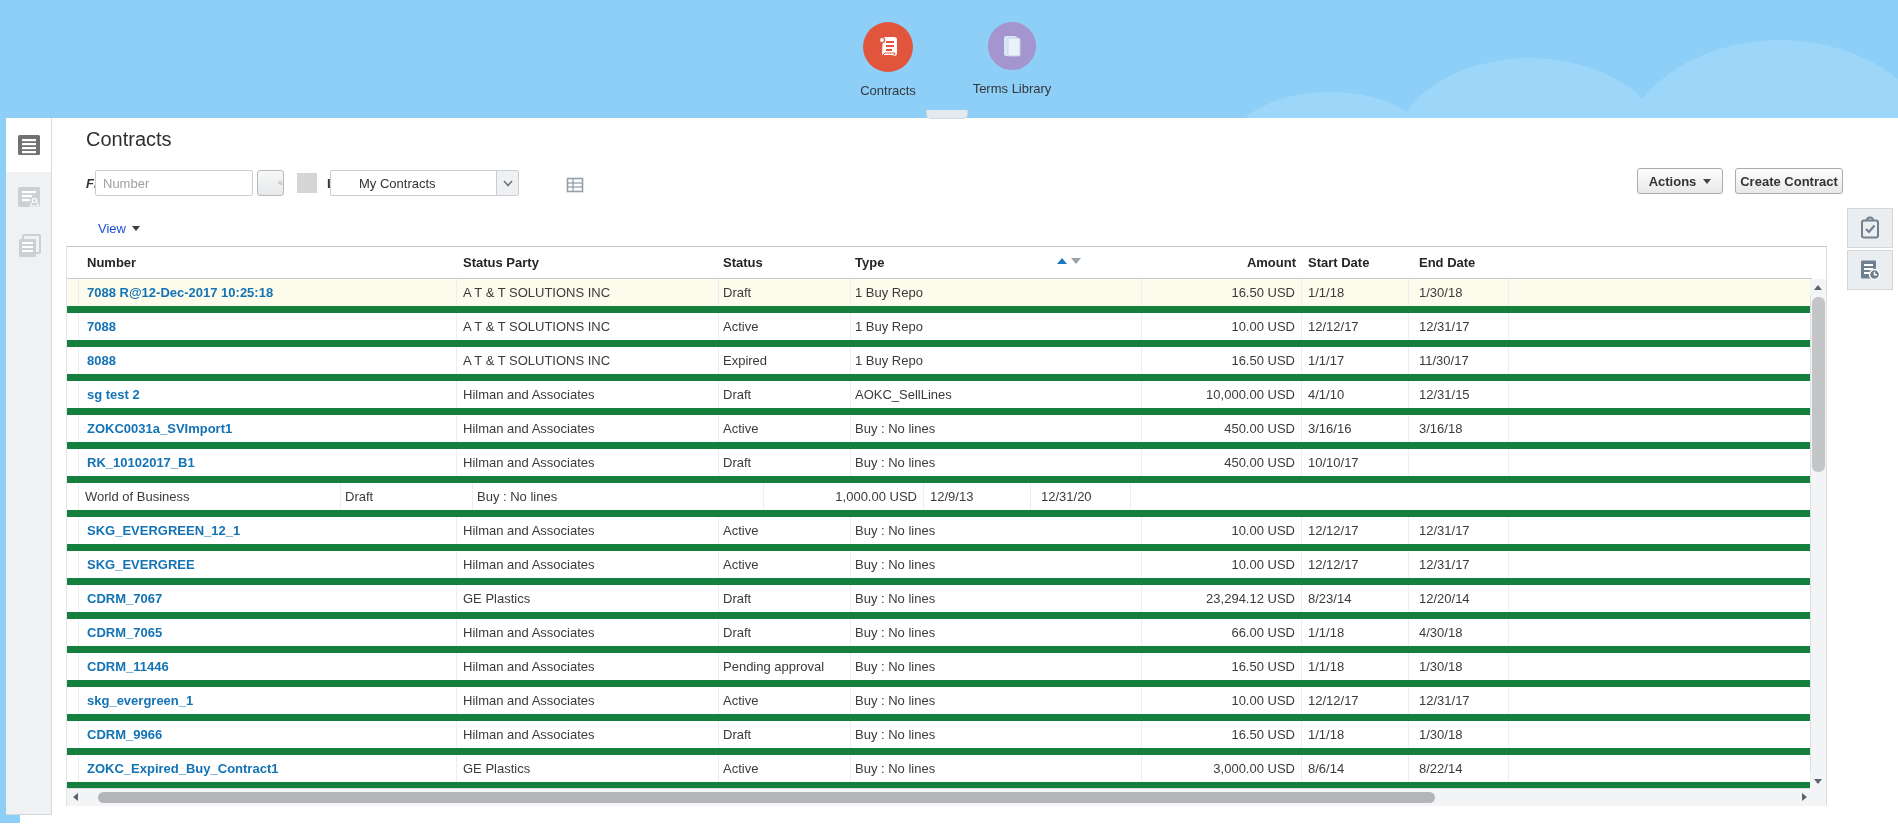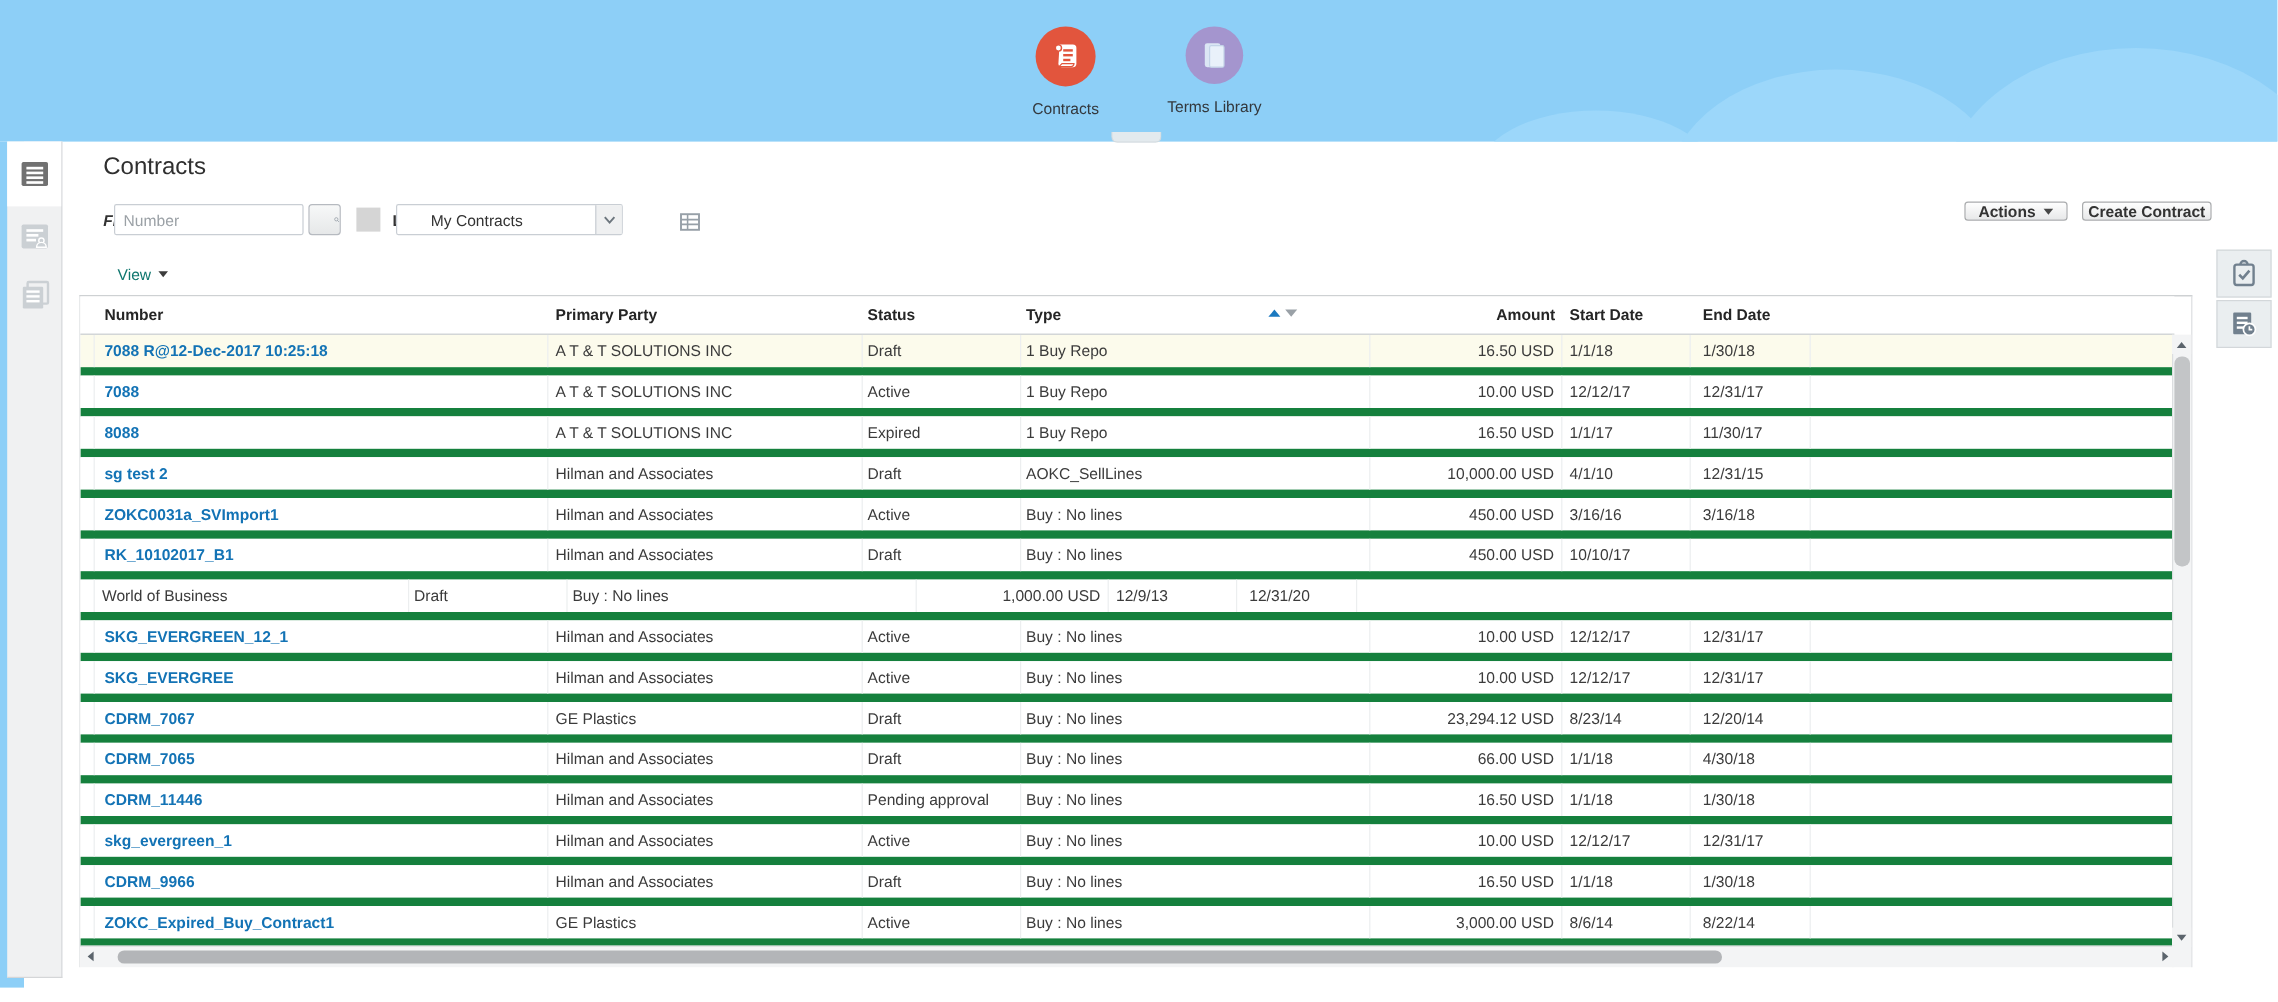--- a/index.html
+++ b/index.html
@@ -40,36 +40,36 @@
                 display:flex; align-items:center; justify-content:center; cursor:pointer; }
   #group-divider { left:297px; top:173px; width:1px; height:20px; background:#d5d5d5; }
   #list-label { left:307px; top:176px; }
   #list-select { left:330px; top:170px; width:189px; height:26px; border:1px solid #c9ced4;
                  border-radius:2px; background:#fff; display:flex; align-items:center; cursor:pointer;gap:38px; }
   #list-select .val { flex:1; font-size:13px; color:#333; padding-left:8px; }
   #list-select .arrow-seg { width:22px; height:24px; background:#eff0f1; border-left:1px solid #c9ced4;
                  display:flex; align-items:center; justify-content:center; }
   #qbe-icon { left:546px; top:176px; width:18px; height:18px; }
 
-  .btn { position:absolute; top:168px; height:16px; border:1px solid #a9abad; border-radius:3px;
+  .btn { position:absolute; top:168px; height:26px; border:1px solid #a9abad; border-radius:3px;
          background:linear-gradient(#fefefe,#e7e8e9); font-size:13px; font-weight:bold; color:#333;
          display:flex; align-items:center; justify-content:center; gap:7px; cursor:pointer;
          font-family:"Liberation Sans","DejaVu Sans",sans-serif; }
   #actions-btn { left:1637px; width:86px; }
   #create-btn  { left:1735px; width:108px; }
 
   .tri-down { width:0; height:0; border-left:4px solid transparent; border-right:4px solid transparent;
               border-top:5px solid #474747; display:inline-block; }
   .tri-up-blue { width:0; height:0; border-left:5px solid transparent; border-right:5px solid transparent;
               border-bottom:6px solid #1b79c0; display:inline-block; }
   .tri-down-gray { width:0; height:0; border-left:5px solid transparent; border-right:5px solid transparent;
               border-top:6px solid #9aa1a7; display:inline-block; }
 
   #view-menu { left:78px; top:221px; display:flex; align-items:center; gap:6px; font-size:13px;
-               color:#0f766e; cursor:pointer; }
+               color:#1d4ed8; cursor:pointer; }
 
   
   #table { left:66px; top:246px; width:1761px; height:560px; border-top:1px solid #c2c6c9;
            border-left:1px solid #e3e5e7; border-right:1px solid #dcdee0; background:#fff; }
   #thead { position:absolute; left:0; top:0; width:1745px; height:32px; display:flex;
            border-bottom:1px solid #c6cacd; background:#fff; }
   .hcell { font-size:13px; font-weight:bold; color:#252525; display:flex; align-items:center; }
   #tbody { position:absolute; left:0; top:32px; width:1745px; height:510px; overflow:hidden; }
   .trow { display:flex; height:34px; align-items:stretch; border-bottom:7px solid #15803d; background:#fff; }
   .trow.selected { background:#fcfbec; }
@@ -217,21 +217,21 @@
 
 <div id="view-menu" class="abs">
   <span>View</span>
   <span class="tri-down" style="border-top-color:#3c3c3c;"></span>
 </div>
 
 <div id="table" class="abs">
   <div id="thead">
     <div class="hcell col-gutter"></div>
     <div class="hcell col-number">Number</div>
-    <div class="hcell col-party">Primary Party</div>
+    <div class="hcell col-party">Status Party</div>
     <div class="hcell col-status">Status</div>
     <div class="hcell col-type">
       <span>Type</span>
       <span id="sort-icons">
         <span class="tri-up-blue"></span>
         <span class="tri-down-gray"></span>
       </span>
     </div>
     <div class="hcell col-amount">Amount</div>
     <div class="hcell col-start">Start Date</div>

